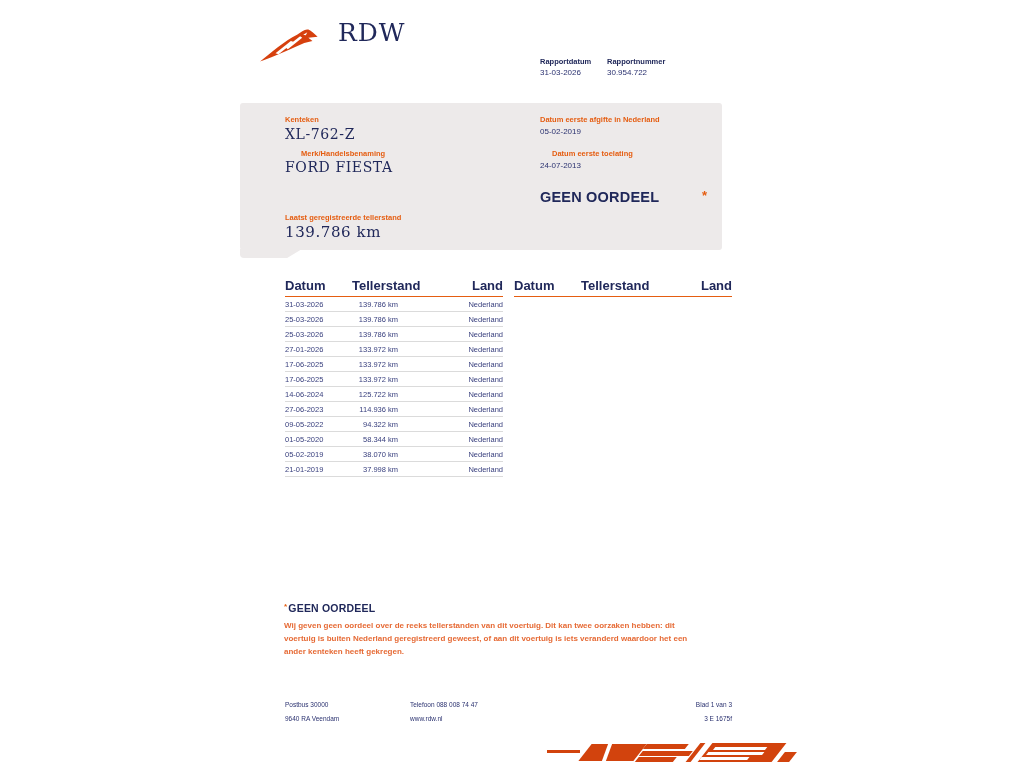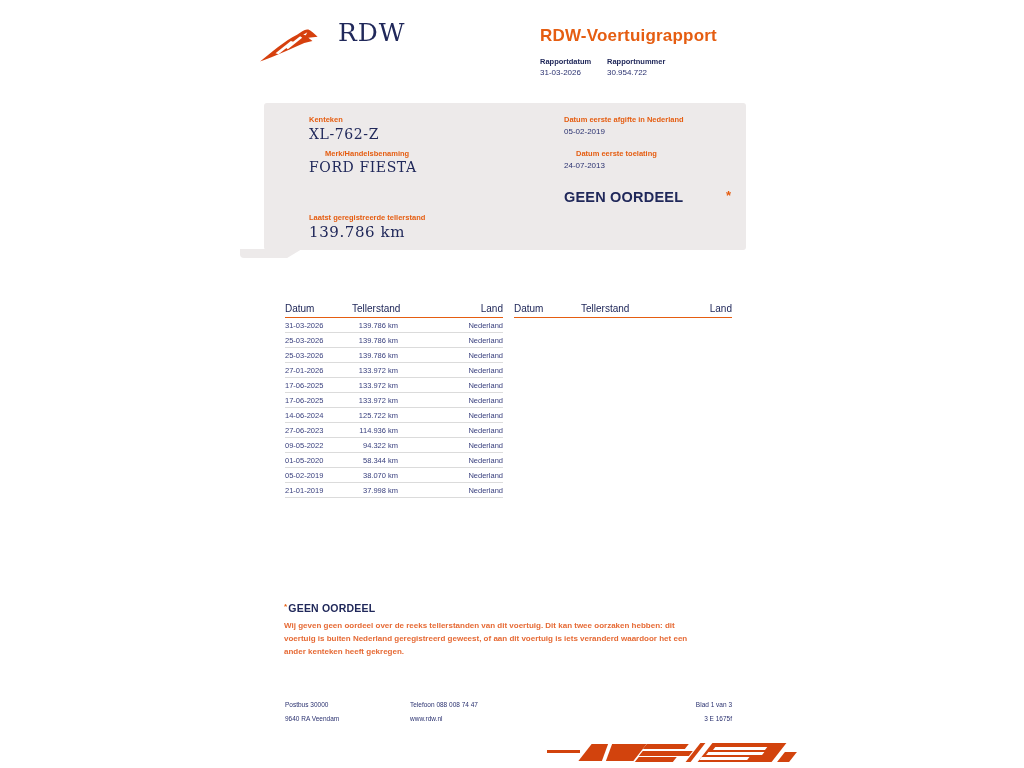--- a/index.html
+++ b/index.html
@@ -20,21 +20,21 @@
     font-size:17px; font-weight:bold; color:#E55D11; letter-spacing:0.2px;
   }
   .report-meta { position:absolute; left:540px; top:57px; width:220px; }
   .report-meta .lbl { position:absolute; top:0; font-size:7.5px; font-weight:bold; color:#20285A; }
   .report-meta .val { position:absolute; top:11px; font-size:8px; color:#2B3270; }
   .rm-col1 { left:0; } .rm-col2 { left:67px; }
 
   
   .panel {
     position:absolute; left:240px; top:103px; width:482px; height:147px;
-    background:#EDEAEA; border-radius:3px;margin-left:24px;
+    background:#EDEAEA; border-radius:3px;
   }
   .panel-tab {
     position:absolute; left:240px; top:249px; width:62px; height:9px;
     background:#EDEAEA; border-radius:0 0 3px 4px;
     clip-path:polygon(0 0, 100% 0, 76% 100%, 0 100%);
   }
   .p-lbl { position:absolute; font-size:7.5px; font-weight:bold; color:#E55D11; }
   .p-val-serif {
     position:absolute; font-family:"DejaVu Serif", serif; font-size:14px;
     color:#20285A; letter-spacing:0.6px;
@@ -50,21 +50,21 @@
 
   
   .odo { position:absolute; left:285px; top:278px; width:447px; }
   .odo-title { font-size:8px; font-weight:bold; color:#E55D11; margin-bottom:5px; }
   .tables { display:flex; gap:11px; }
   .otable { width:218px; }
   .thead {
     display:grid; grid-template-columns:67px 60px 1fr;
     padding-bottom:3px; border-bottom:1.5px solid #E55D11;
   }
-  .thead span { font-size:10px; font-weight:normal; color:#20285A;margin-top:25px; }
+  .thead span { font-size:13px; font-weight:bold; color:#20285A; }
   .thead .h2 { text-align:right; }
   .trow {
     display:grid; grid-template-columns:67px 46px 1fr; height:15px;
     align-items:center; border-bottom:1px solid #DBDBDB;
   }
   .trow span { font-size:7.5px; color:#3A417F; }
   .trow .c1, .trow .c2 { text-align:right; }
 
   
   .footnote { position:absolute; left:284px; top:602px; width:422px; }
@@ -101,21 +101,20 @@
 <div class="page">
 
   <svg class="logo-wing" viewBox="0 0 72 38">
     <path d="M2 36 C 12 28 26 16 38 10 C 42 7 46 4 49 5 C 51 6 55 9 58 12 L 49 13 L 53 16 L 45 18 C 34 23 16 31 2 36 Z" fill="#D6400E"></path>
     <path d="M20 29 L35 17 L32 16 L17 28 Z" fill="#ffffff"></path>
     <path d="M29 24 L43 13 L41 11.5 L27 22.5 Z" fill="#ffffff"></path>
     <path d="M44 10 L48 7.5 L46.5 10.5 Z" fill="#ffffff"></path>
   </svg>
   <div class="logo-text">RDW</div>
 
-  <div class="doc-title">RDW-Voertuigrapport</div>
 
   <div class="report-meta">
     <span class="lbl rm-col1">Rapportdatum</span>
     <span class="lbl rm-col2">Rapportnummer</span>
     <span class="val rm-col1">31-03-2026</span>
     <span class="val rm-col2">30.954.722</span>
   </div>
 
   <div class="panel">
     <span class="p-lbl" style="left:45px; top:12px;">Kenteken</span>

